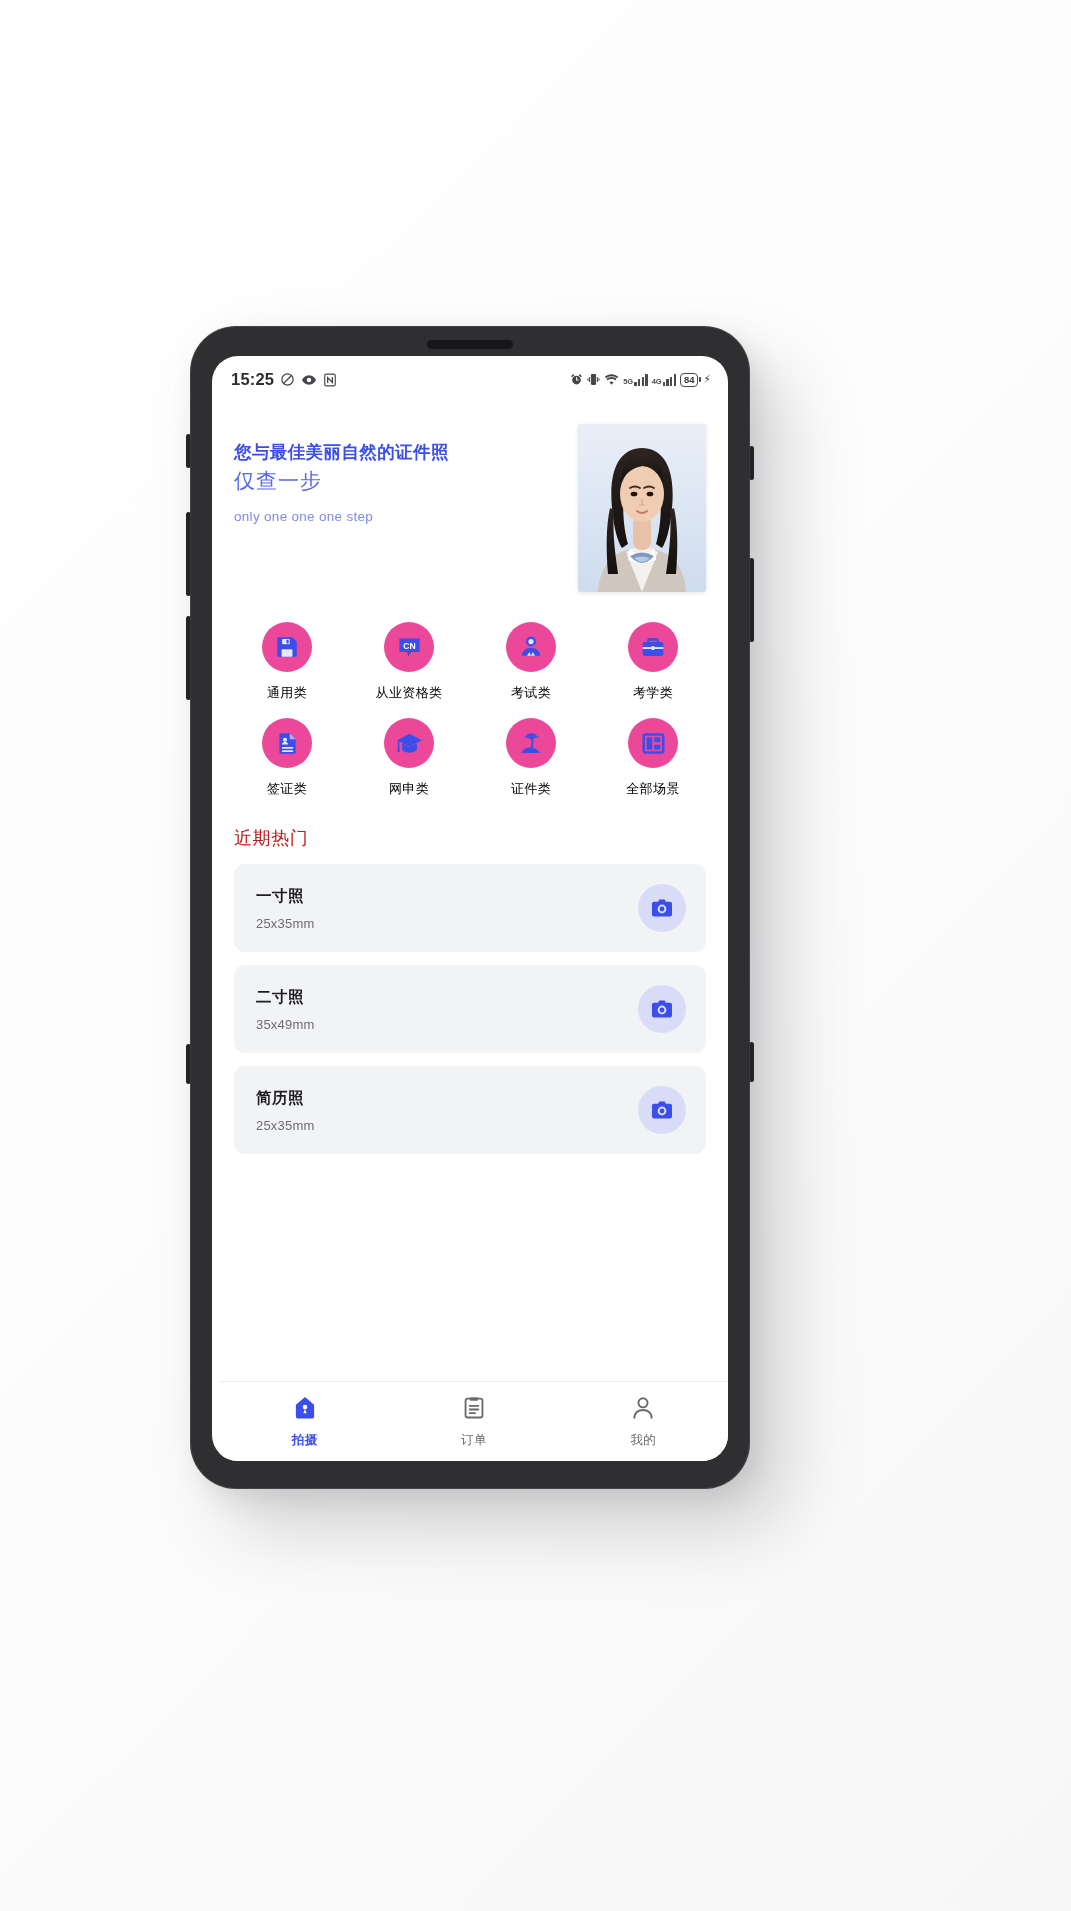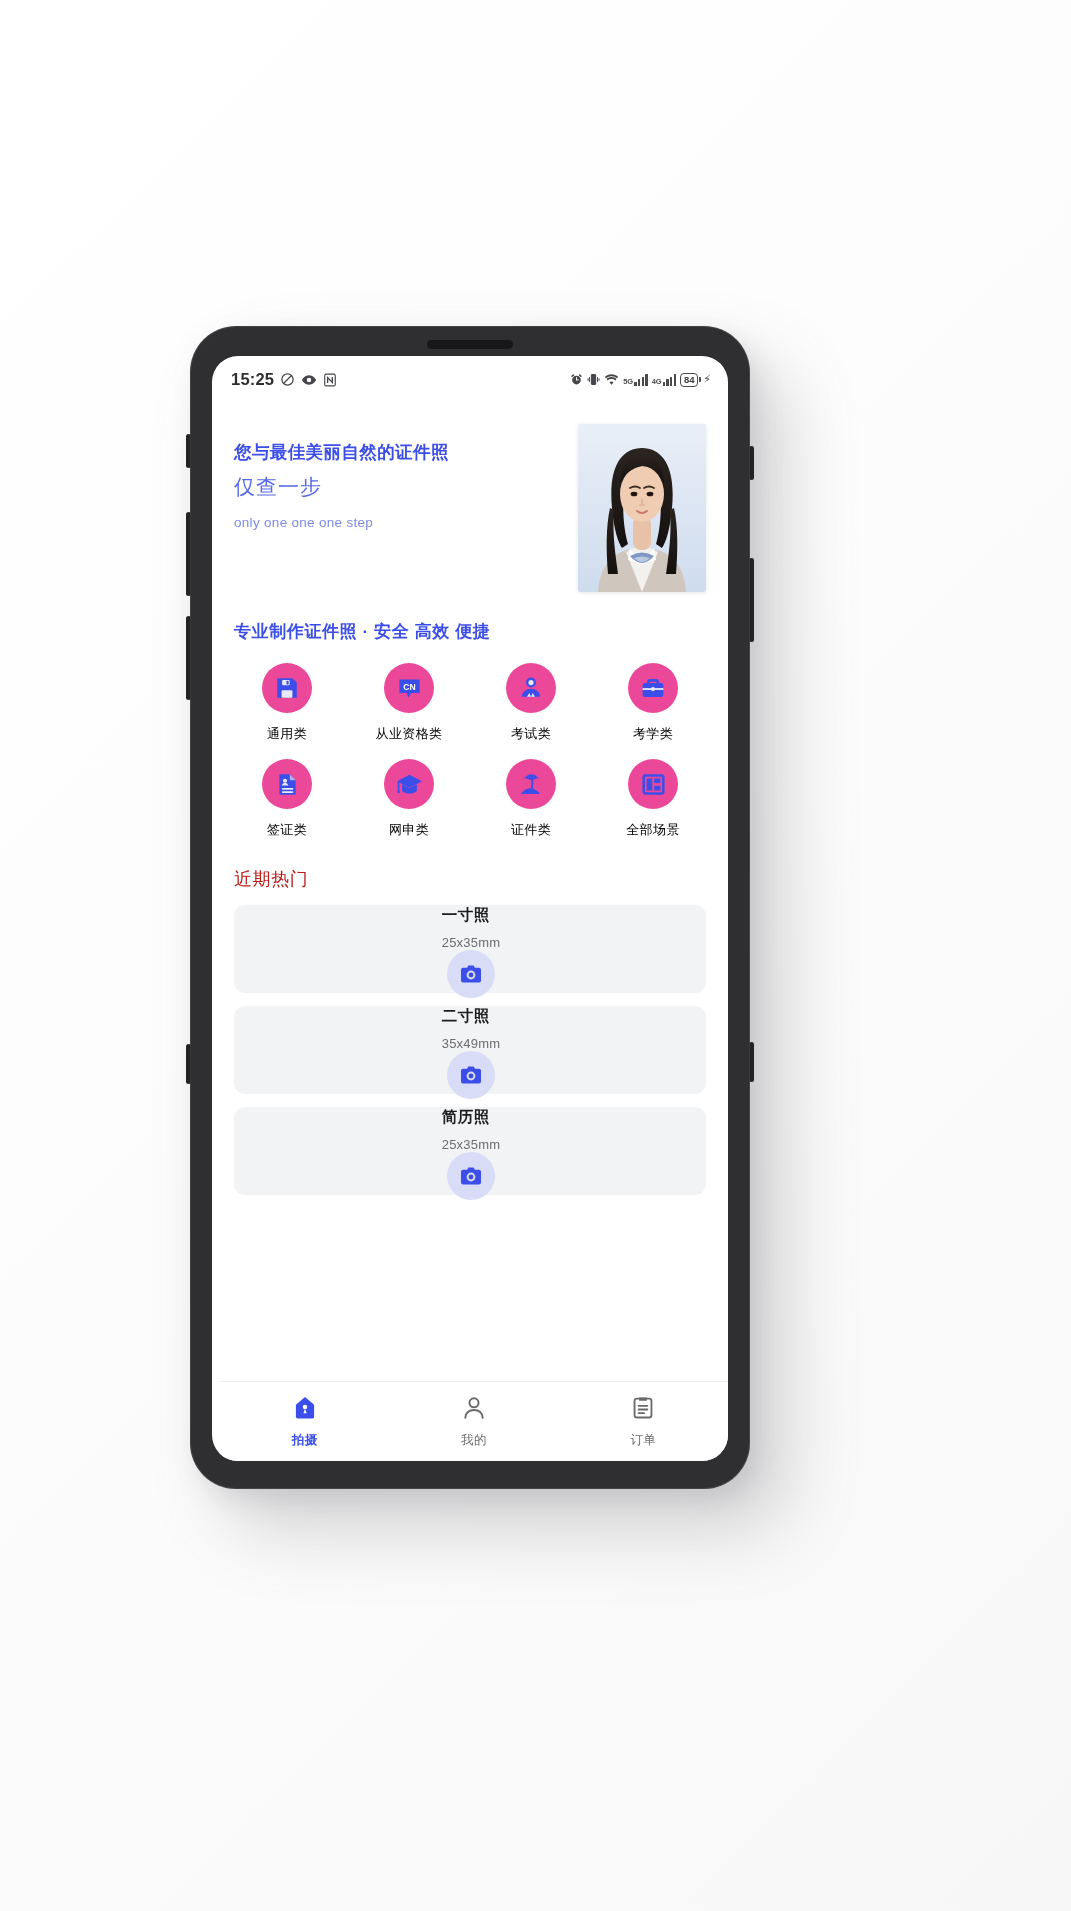--- a/index.html
+++ b/index.html
@@ -95,21 +95,21 @@
     padding:28px 22px 10px 22px;
     display:flex; justify-content:space-between; align-items:flex-start;
   }
   .hero-text { padding-top:18px; }
   .hero-l1 {
     font-size:17.5px; font-weight:700; color:#3B4EEA;
     letter-spacing:0.4px; white-space:nowrap;
   }
   .hero-l2 {
     font-size:21px; font-weight:400; color:#5568E8;
-    letter-spacing:1px; margin-top:9px;
+    letter-spacing:1px; margin-top:3px;
   }
   .hero-l3 {
     font-size:13.5px; font-weight:400; color:#7E8BE6;
     letter-spacing:0.3px; margin-top:14px;
   }
   .hero-photo {
     width:128px; height:168px;
     border-radius:3px;
     overflow:hidden;
     flex:none;
@@ -154,21 +154,20 @@
     letter-spacing:0.6px;
   }
   #hotlist { padding:14px 22px 0 22px; display:flex; flex-direction:column; gap:13px; }
   .hot-card {
     background:#F2F3F4;
     border-radius:11px;
     height:88px;
     display:flex; align-items:center; justify-content:space-between;
     padding:0 20px 0 22px;
     cursor:pointer;
-    flex-direction:column;
   }
   .hot-name { font-size:15.5px; font-weight:700; color:#1d1d1f; letter-spacing:0.5px; }
   .hot-size { font-size:13px; color:#6d6d70; margin-top:9px; letter-spacing:0.2px; }
   .hot-btn {
     width:48px; height:48px; border-radius:50%;
     background:#D9DCF7;
     display:flex; align-items:center; justify-content:center;
     flex:none;
   }
 
@@ -318,21 +317,20 @@
 
             <path d="M52 132 q12 -7 24 0 q-12 14 -24 0 Z" fill="#7e97c4"></path>
             <path d="M56 134 q8 -3 16 0 q-8 8 -16 0 Z" fill="#b9c9e0"></path>
 
             <path d="M36 86 C34 112 38 134 40 150 L30 150 C28 126 28 102 32 84 Z" fill="url(#hairG)"></path>
             <path d="M92 86 C94 112 90 134 88 150 L98 150 C100 126 100 102 96 84 Z" fill="url(#hairG)"></path>
           </svg>
         </div>
       </div>
 
-      <div class="blue-title">专业制作证件照 · 安全 高效 便捷</div>
 
       <div id="grid">
 
         <div class="cat">
           <span class="cat-circle">
             <svg width="26" height="26" viewBox="0 0 24 24" fill="#3B4EEA">
               <path d="M4 3h13l4 4v14a0 0 0 0 1 0 0H4a1 1 0 0 1-1-1V4a1 1 0 0 1 1-1z"></path>
               <rect x="7.5" y="4.5" width="7" height="5" rx="1" fill="#E7E8F8"></rect>
               <rect x="11.5" y="5.3" width="2" height="3.4" rx="0.6" fill="#3B4EEA"></rect>
               <rect x="7" y="14" width="10" height="7" rx="1" fill="#E7E8F8"></rect>
@@ -486,36 +484,36 @@
               <path d="M12 1.8l8.4 7.3V20a1.6 1.6 0 0 1-1.6 1.6H5.2A1.6 1.6 0 0 1 3.6 20V9.1z"></path>
               <circle cx="12" cy="11" r="2.1" fill="#ffffff"></circle>
               <path d="M12 12.6l1.5 4.2h-3z" fill="#ffffff"></path>
             </svg>
           </span>
           <span class="tab-label">拍摄</span>
         </div>
 
         <div class="tab">
           <span>
-            <svg width="26" height="26" viewBox="0 0 24 24" fill="none" stroke="#6a6a6d" stroke-width="1.8">
-              <circle cx="12" cy="7.2" r="4.2"></circle>
-              <path d="M4 21c0-4.4 3.6-7.2 8-7.2s8 2.8 8 7.2" stroke-linecap="round"></path>
-            </svg>
-          </span>
-          <span class="tab-label">我的</span>
-        </div>
-
-        <div class="tab">
-          <span>
             <svg width="26" height="26" viewBox="0 0 24 24" fill="none" stroke="#6a6a6d" stroke-width="1.7">
               <rect x="4.2" y="3.4" width="15.6" height="17.4" rx="2.2"></rect>
               <path d="M8.4 2.2h7.2v3.1H8.4z" fill="#6a6a6d" stroke="none"></path>
               <path d="M8 10h8M8 13.4h8M8 16.8h5" stroke-linecap="round"></path>
             </svg>
           </span>
           <span class="tab-label">订单</span>
         </div>
 
+        <div class="tab">
+          <span>
+            <svg width="26" height="26" viewBox="0 0 24 24" fill="none" stroke="#6a6a6d" stroke-width="1.8">
+              <circle cx="12" cy="7.2" r="4.2"></circle>
+              <path d="M4 21c0-4.4 3.6-7.2 8-7.2s8 2.8 8 7.2" stroke-linecap="round"></path>
+            </svg>
+          </span>
+          <span class="tab-label">我的</span>
+        </div>
+
       </div>
 
     </div>
   </div>
 </div>
 
 </body></html>

